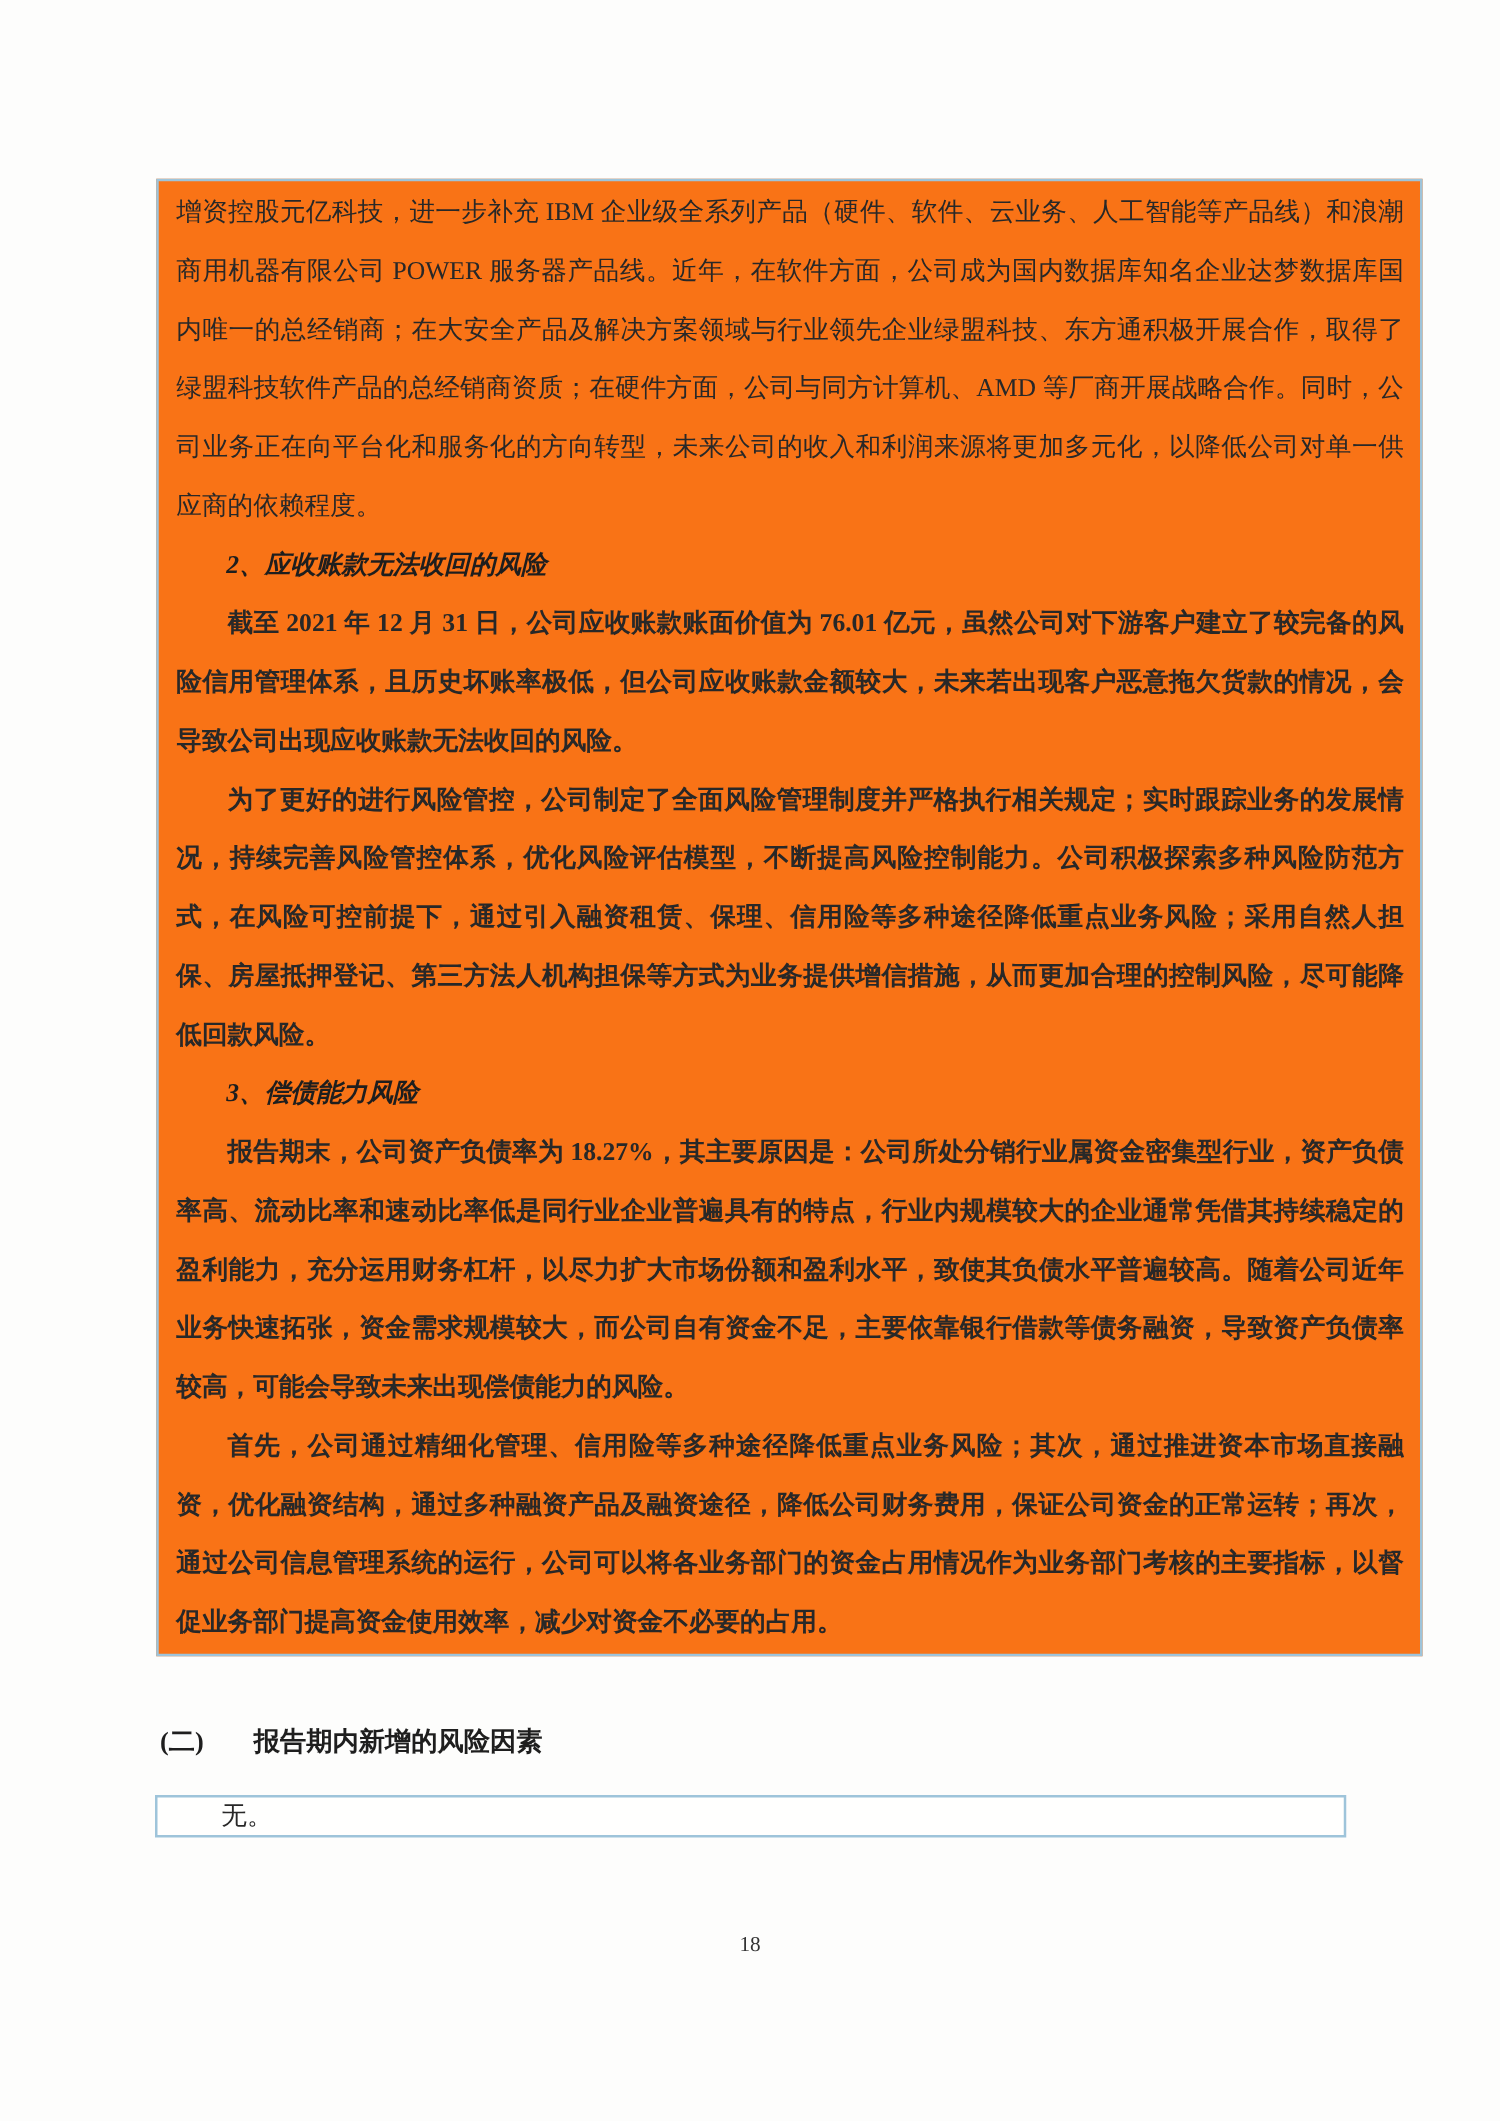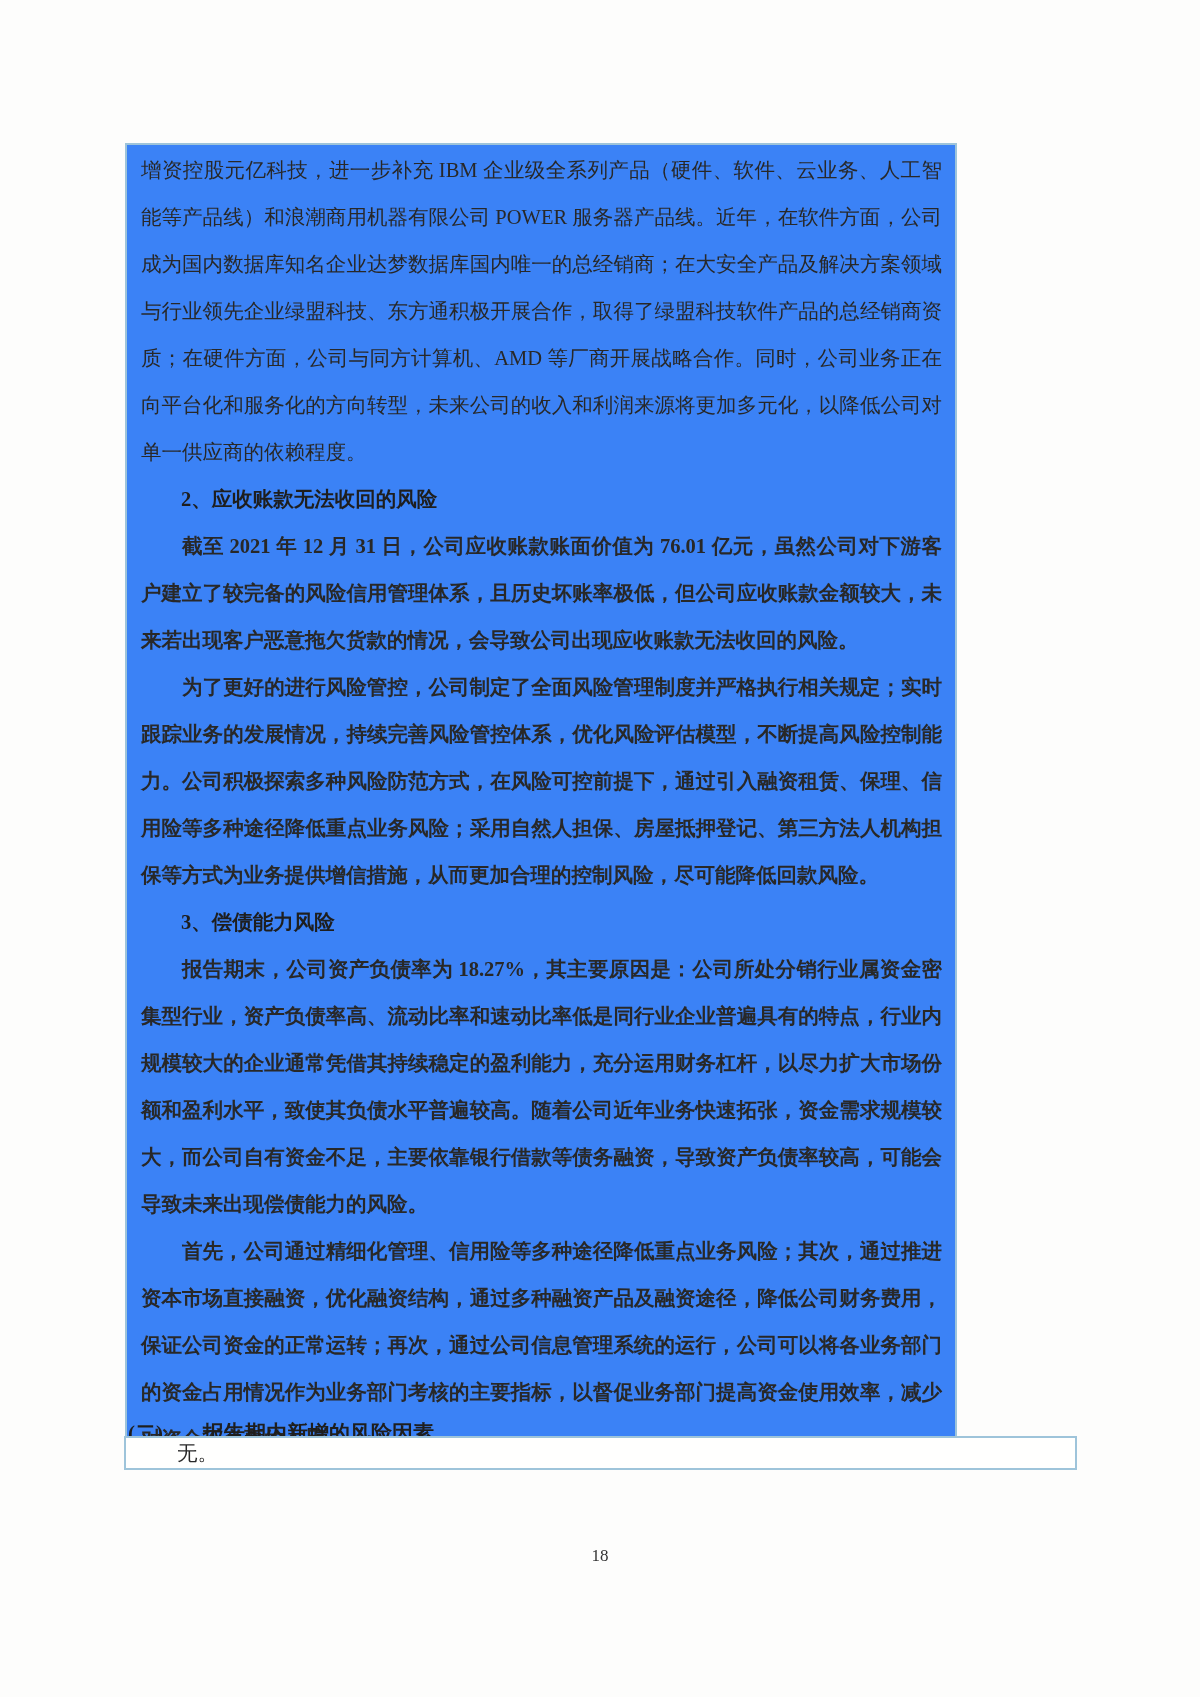--- a/index.html
+++ b/index.html
@@ -16,54 +16,54 @@
   }
   .page {
     position: absolute;
     inset: 0;
   }
   
   .doc-box {
     position: absolute;
     left: 125px;
     top: 143px;
-    width: 832px;
+    width: 1013px;
     min-height: 1182px;
     box-sizing: border-box;
-    background: #3b82f6;
+    background: #f97316;
     border: 2px solid #9ec4da;
     padding: 2px 13px 0 14px;
   }
   .para {
     font-size: 20.5px;
     line-height: 47px;
     color: #282828;
     text-align: justify;
     margin: 0;
   }
   .para.heading {
     font-weight: bold;
     text-align: left;
     text-indent: 40px;
     color: #1e1e1e;
+    font-style: italic;
   }
   .para.indent {
     text-indent: 41px;
     font-weight: bold;
   }
   
   .section-heading {
     position: absolute;
     left: 128px;
     top: 1379px;
     font-size: 21px;
     font-weight: bold;
     color: #1e1e1e;
     white-space: nowrap;
-    margin-top: 40px;
   }
   .sec-label {
     display: inline-block;
     margin-right: 40px;
   }
   
   .none-box {
     position: absolute;
     left: 124px;
     top: 1436px;

